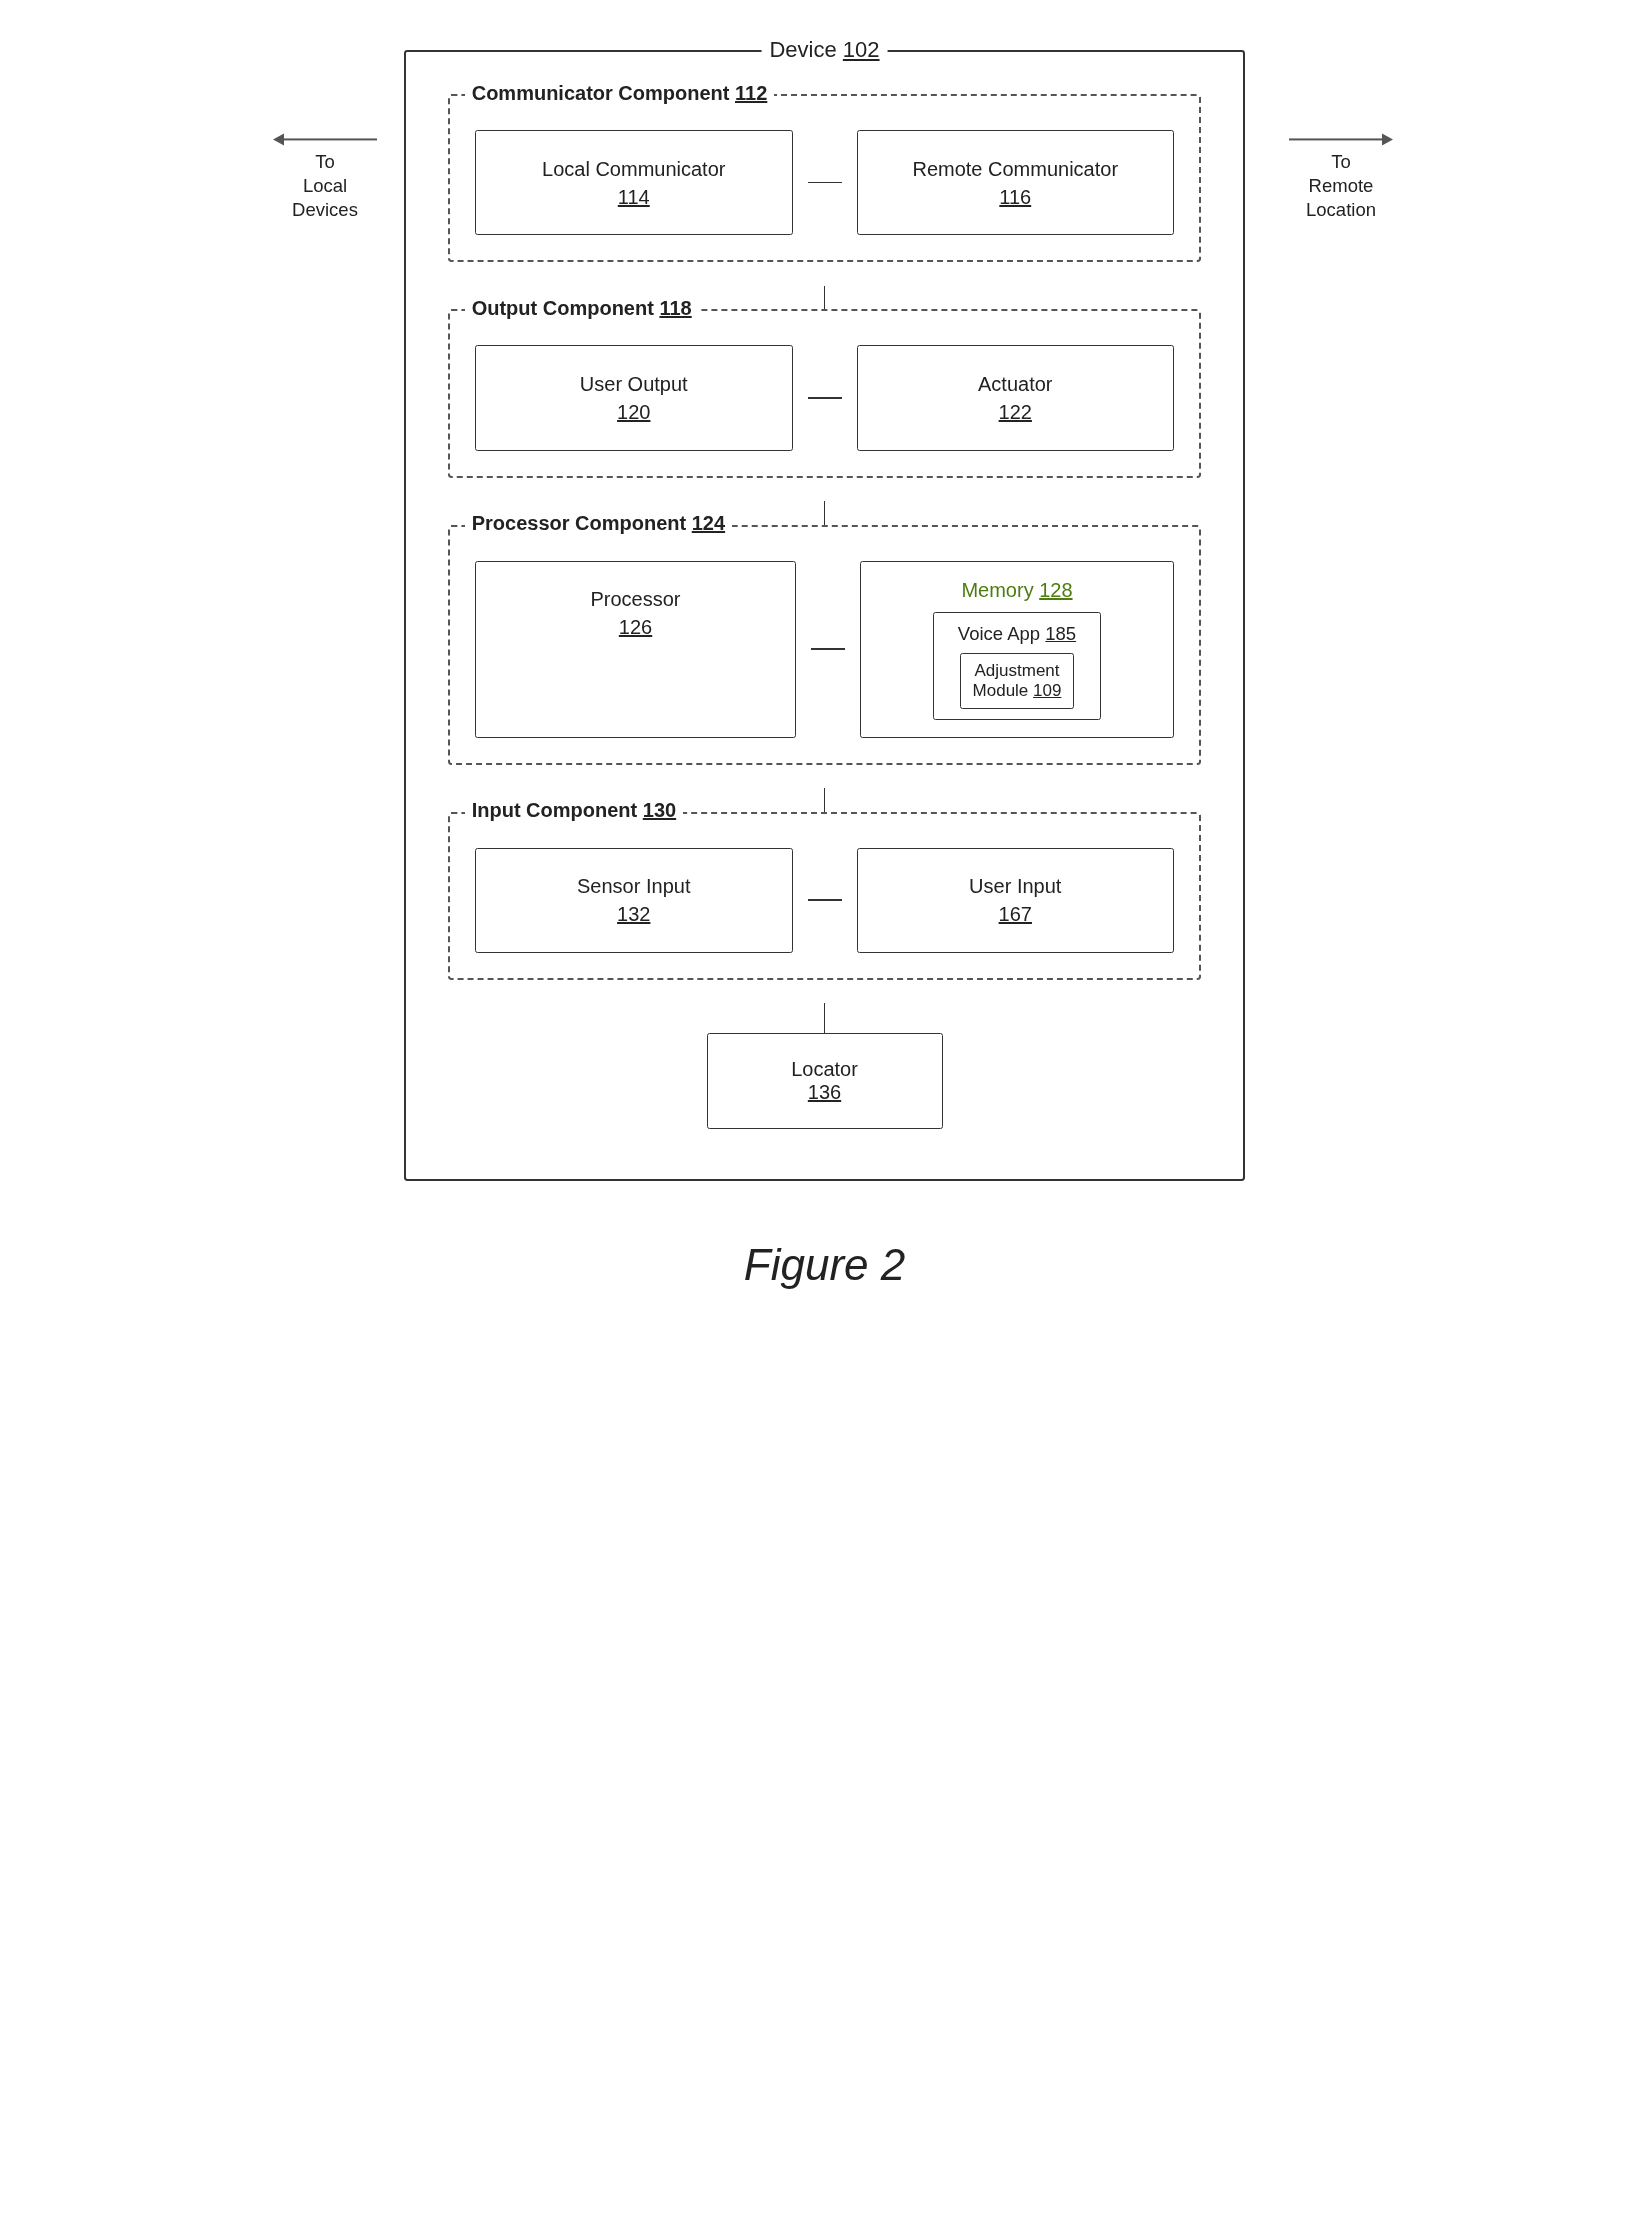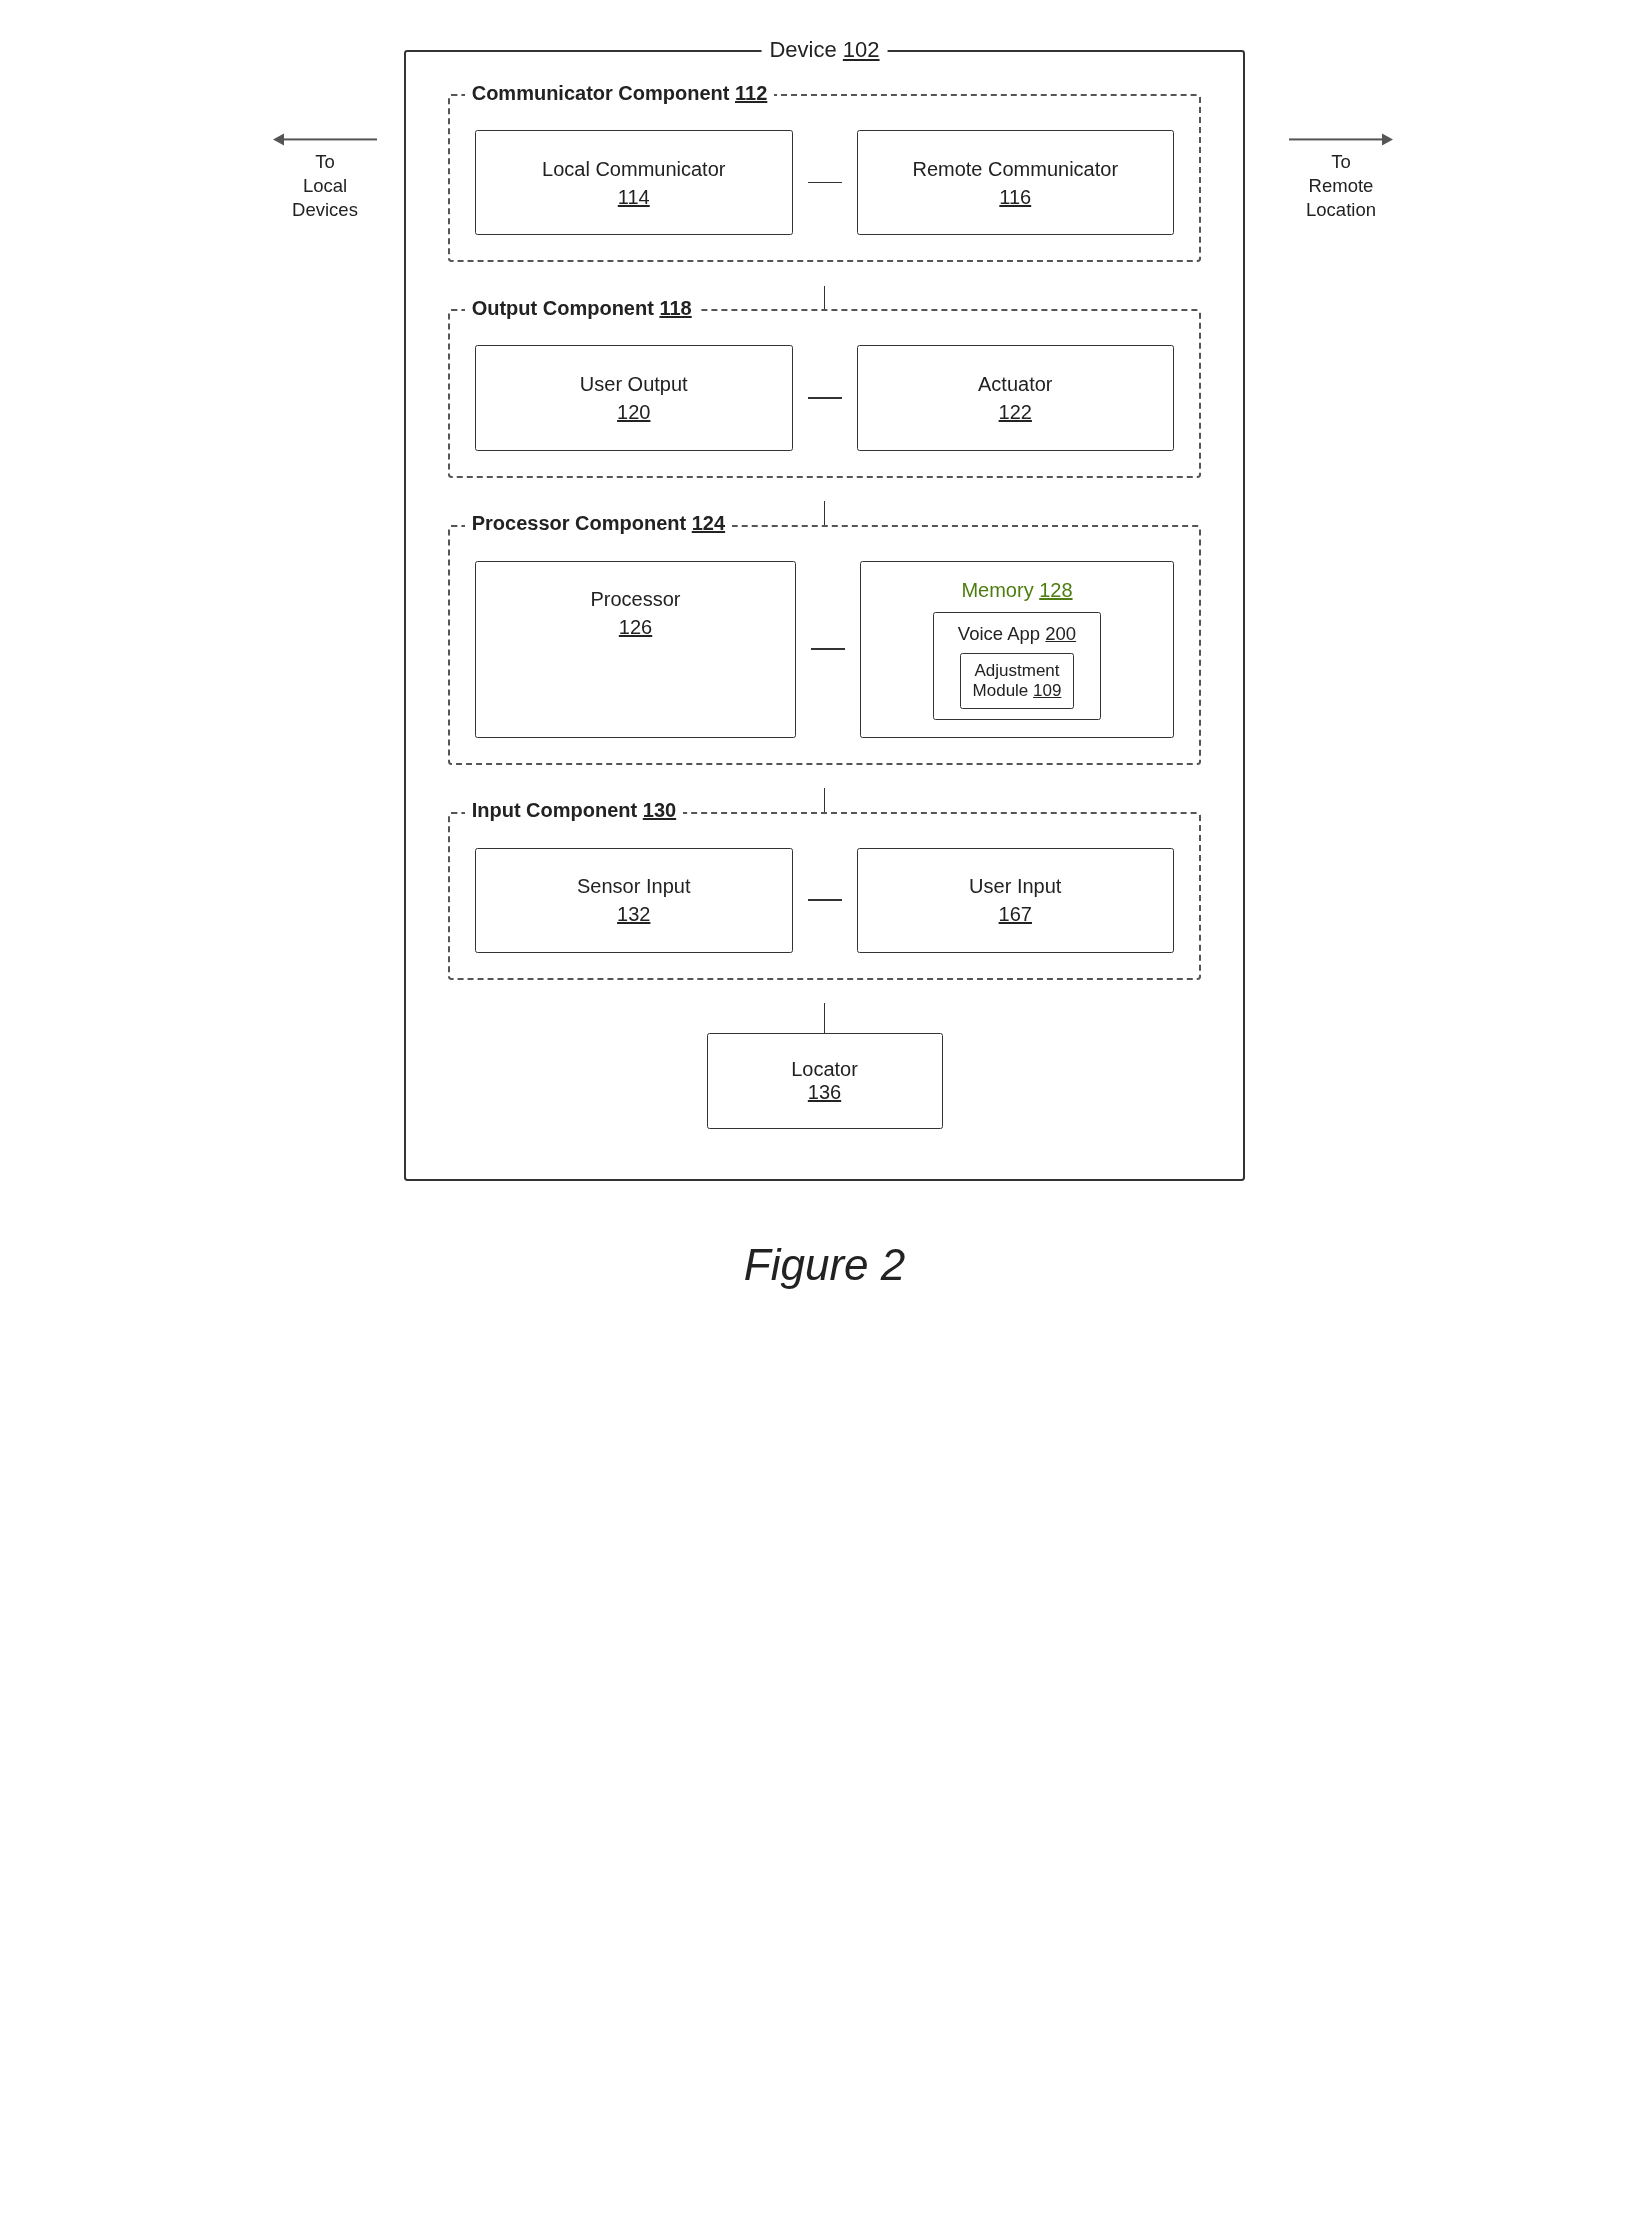--- a/index.html
+++ b/index.html
@@ -365,21 +365,21 @@
         </div>
 
         <div class="memory-outer">
           <div class="memory-label">
             <span>Memory</span>
             <span class="inner-box-num">128</span>
           </div>
           <div class="voice-app-box">
             <div class="voice-app-label">
               <span>Voice App</span>
-              <span class="inner-box-num">200</span>
+              <span class="inner-box-num">185</span>
             </div>
             <div class="adj-module-box">
               <div class="adj-module-label">
                 Adjustment<br>Module
                 <span class="inner-box-num">109</span>
               </div>
             </div>
           </div>
         </div>
       </div>

